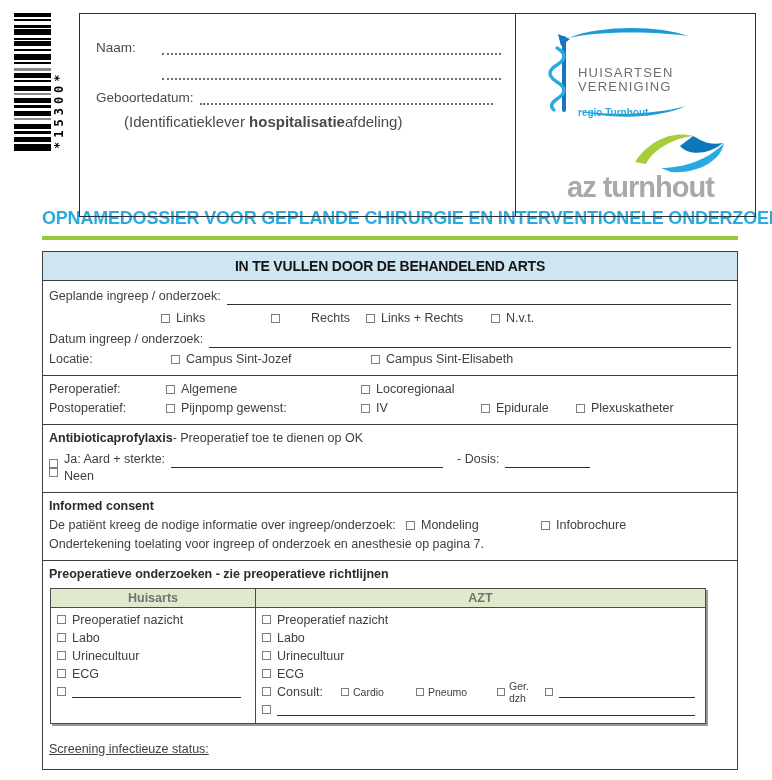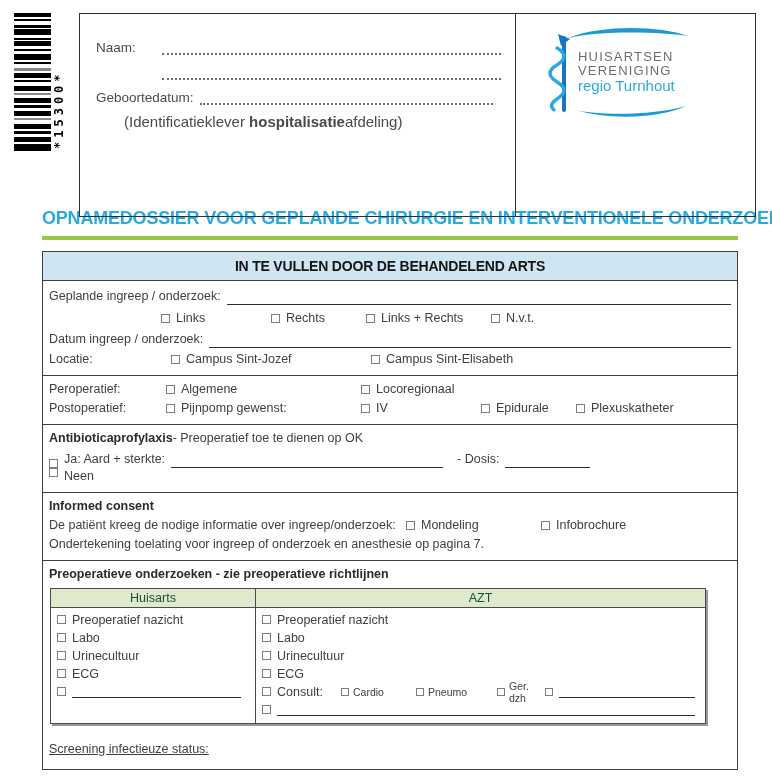--- a/index.html
+++ b/index.html
@@ -28,23 +28,23 @@
   .pb-left { flex:1; padding:24px 14px 0 16px; }
   .pb-row { display:flex; align-items:flex-end; height:17px; margin-bottom:8px; font-size:13.5px; color:#4a4a4c; }
   .pb-label { white-space:nowrap; margin-right:6px; }
   .dotleader { flex:1; border-bottom:2px dotted #6b6d70; height:13px; }
   .pb-note { font-size:15px; color:#4a4a4c; margin:2px 0 0 28px; }
   .pb-note b { font-weight:bold; }
   .pb-right { width:240px; border-left:1.5px solid #2e2e30; position:relative; }
 
   .hv-logo { position:absolute; left:24px; top:8px; width:160px; height:100px; }
   .hv-svg { position:absolute; left:0; top:0; }
-  .hv-text { position:absolute; left:38px; top:28px; line-height:14px; }
+  .hv-text { position:absolute; left:38px; top:44px; line-height:14px; }
   .hv-l1,.hv-l2 { font-size:13px; letter-spacing:1.2px; color:#6d6e71; }
-  .hv-l3 { font-size:15px; font-weight:normal; color:#29abe2; margin-top:1px; }
+  .hv-l3 { font-size:10px; font-weight:bold; color:#29abe2; margin-top:12px; }
 
   .azt-logo { position:absolute; right:10px; bottom:12px; width:180px; height:70px; }
   .azt-swoosh { position:absolute; right:18px; top:-4px; }
   .azt-text { position:absolute; left:2px; bottom:0; font-size:29px; font-weight:bold;
     color:#a7a9ac; letter-spacing:-1px; }
 
   
   .doc-title { margin:16px 34px 0 42px; font-size:18px; font-weight:bold; color:#29abe2;
     letter-spacing:-0.2px; white-space:nowrap; }
   .green-rule { margin:7px 34px 0 42px; height:3.5px; background:#97c93d; }
@@ -63,21 +63,21 @@
   .cb { display:inline-block; width:9px; height:9px; border:1px solid #7b7d80; background:#fff;
     margin-right:6px; flex:none; position:relative; top:0px; }
   .opt { display:inline-flex; align-items:center; }
   .bold { font-weight:bold; color:#2b2b2d; }
   .sp { display:inline-block; }
 
   
   .preop-table { width:656px; margin:3px 0 5px 1px; border:1.5px solid #4a4a4c;
     box-shadow:2px 2px 0 #97999c; }
   .pt-head { display:flex; background:#dfeacd; border-bottom:1.5px solid #4a4a4c;
-    font-weight:normal; color:#14532d; text-align:center; }
+    font-weight:bold; color:#737373; text-align:center; }
   .pt-head .c1 { width:205px; border-right:1.5px solid #4a4a4c; padding:2px 0; }
   .pt-head .c2 { flex:1; padding:2px 0; }
   .pt-body { display:flex; }
   .pt-body .c1 { width:205px; border-right:1.5px solid #4a4a4c; padding:3px 6px 4px 6px; }
   .pt-body .c2 { flex:1; padding:3px 6px 4px 6px; }
   .trow { display:flex; align-items:center; height:18px; }
   .consult-sm { font-size:10.5px; }
   .consult-sm .cb { width:8px; height:8px; margin-right:4px; }
 
   
@@ -117,41 +117,49 @@
           <rect x="22" y="14" width="4" height="76" rx="2" fill="#1b75bc"></rect>
           <path d="M18 12 l 12 5 l -9 7 z" fill="#1b75bc"></path>
           <path d="M17 26 q 14 8 0 17 q -14 8 0 17 q 14 8 0 17 q -9 6 -3 11" stroke="#29abe2" stroke-width="3.4" fill="none" stroke-linecap="round"></path>
         </svg>
         <div class="hv-text">
           <div class="hv-l1">HUISARTSEN</div>
           <div class="hv-l2">VERENIGING</div>
           <div class="hv-l3">regio Turnhout</div>
         </div>
       </div>
+      <div class="azt-logo">
+        <svg class="azt-swoosh" width="96" height="44" viewBox="0 0 96 44">
+          <path d="M4 32 C 20 8, 44 1, 62 6 C 44 8, 22 19, 15 34 Z" fill="#a6ce39"></path>
+          <path d="M62 6 C 70 10, 77 16, 92 13 C 76 26, 56 25, 49 16 Z" fill="#0e76bc"></path>
+          <path d="M30 38 C 54 38, 78 29, 93 13 C 90 31, 66 44, 40 42 Z" fill="#29abe2"></path>
+        </svg>
+        <div class="azt-text">az turnhout</div>
+      </div>
     </div>
   </div>
 </div>
 
 <div class="doc-title">OPNAMEDOSSIER VOOR GEPLANDE CHIRURGIE EN INTERVENTIONELE ONDERZOEKEN</div>
 <div class="green-rule"></div>
 
 <div class="form-box">
   <div class="form-header">IN TE VULLEN DOOR DE BEHANDELEND ARTS</div>
 
   <div class="section">
     <div class="frow">
       <span class="sp" style="margin-right:6px;">Geplande ingreep / onderzoek:</span>
       <span class="wline"></span>
     </div>
     <div class="frow frow-mid" style="padding-left:112px; margin-top:5px;">
       <span class="opt" style="width:110px;">
           <span class="cb"></span>
           <span>Links</span>
         </span>
-      <span class="opt" style="width:95px;">
+      <span class="opt" style="width:95px;gap:25px;">
           <span class="cb"></span>
           <span>Rechts</span>
         </span>
       <span class="opt" style="width:125px;">
           <span class="cb"></span>
           <span>Links + Rechts</span>
         </span>
       <span class="opt">
           <span class="cb"></span>
           <span>N.v.t.</span>

